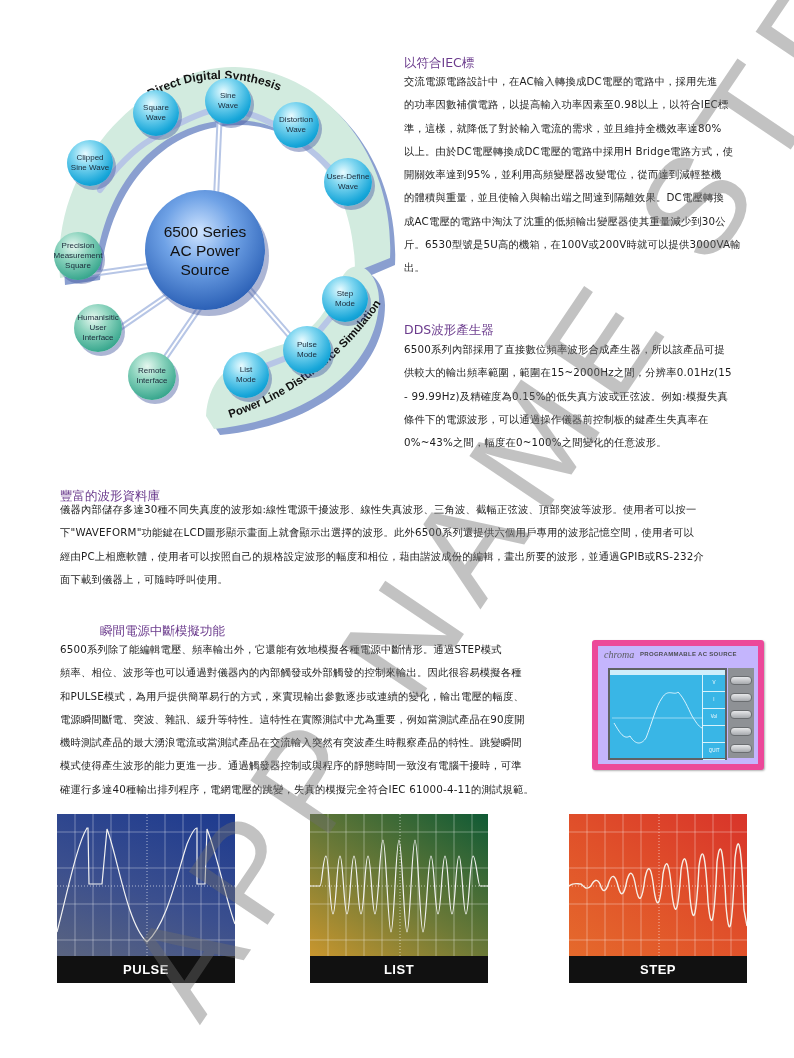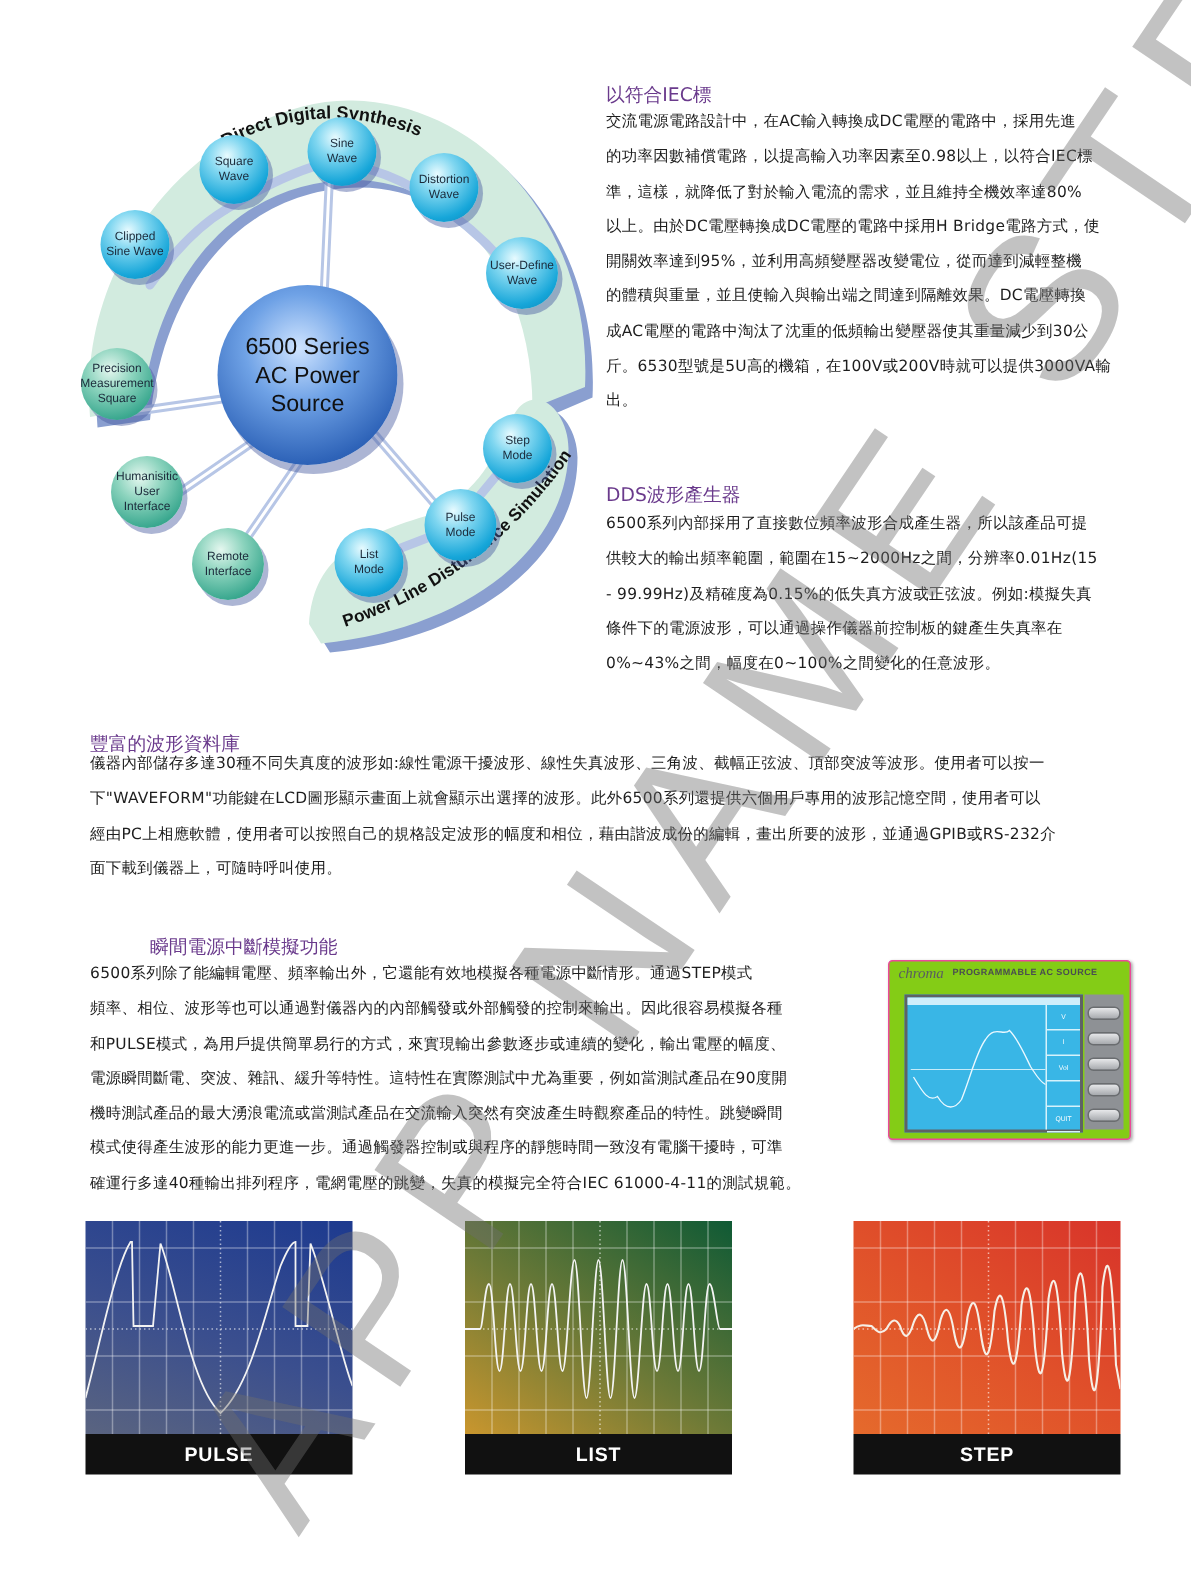--- a/index.html
+++ b/index.html
@@ -7,21 +7,21 @@
   .abs{position:absolute;}
   .heading{color:#6a3a8c;font-size:12.5px;line-height:16px;white-space:nowrap;}
   .para{font-size:10.3px;line-height:23.3px;color:#1d1d1d;letter-spacing:0.2px;}
   .para .ln{display:block;white-space:nowrap;}
   .node{position:absolute;border-radius:50%;display:flex;align-items:center;justify-content:center;text-align:center;font-family:"Liberation Sans",sans-serif;font-size:8px;line-height:10px;color:#1b2a3a;}
   .node.cyan{background:radial-gradient(circle at 40% 30%,#e8fbff 0%,#7fd6f0 30%,#16a6d9 70%,#0b7fb3 100%);box-shadow:3px 4px 0 rgba(70,90,160,0.45);}
   .node.teal{background:radial-gradient(circle at 40% 30%,#e5f7ef 0%,#8bd3bd 35%,#3aa88f 75%,#2a8c76 100%);box-shadow:3px 4px 0 rgba(70,90,160,0.45);justify-content:center;}
   .core{position:absolute;border-radius:50%;background:radial-gradient(circle at 45% 35%,#cfe4ff 0%,#6fa2e6 35%,#2e63b8 75%,#1f4a94 100%);display:flex;flex-direction:column;align-items:center;justify-content:center;color:#111;font-family:"Liberation Sans",sans-serif;font-weight:normal;font-size:15.5px;line-height:19px;text-align:center;box-shadow:4px 6px 0 rgba(70,90,160,0.45);}
   .arc-label{font-family:"Liberation Sans",sans-serif;font-weight:bold;font-size:12px;fill:#111;}
   
-  .device{position:absolute;left:592px;top:640px;width:160px;height:118px;background:#84cc16;border:1px solid #ec4899;border-radius:3px;box-shadow:1px 1px 2px rgba(0,0,0,0.3);}
+  .device{position:absolute;left:592px;top:640px;width:160px;height:118px;background:#c4b5fd;border:6px solid #ec4899;border-radius:3px;box-shadow:1px 1px 2px rgba(0,0,0,0.3);}
   .device .brand{position:absolute;left:6px;top:3px;font-family:"Liberation Serif",serif;font-style:italic;font-size:10px;color:#5a5d61;}
   .device .model-title{position:absolute;left:42px;top:5px;font-family:"Liberation Sans",sans-serif;font-size:6px;font-weight:bold;color:#4a4d51;letter-spacing:0.3px;}
   .device .screen{position:absolute;left:10px;top:22px;width:115px;height:88px;background:#39b6e6;border:2px solid #5f6265;}
   .device .screen .bar{position:absolute;left:0;top:0;right:0;height:5px;background:#cfeefb;}
   .device .screen .menu{position:absolute;right:0;top:5px;width:22px;bottom:0;border-left:1px solid #d6f2fb;}
   .device .screen .menu div{height:16px;border-bottom:1px solid #d6f2fb;color:#fff;font-size:4.5px;text-align:center;line-height:16px;font-family:"Liberation Sans",sans-serif;}
   .device .keys{position:absolute;right:4px;top:22px;width:26px;height:90px;background:#8e9195;}
   .device .keys span{display:block;width:20px;height:7px;margin:8px auto 0;border-radius:4px;background:linear-gradient(#e7e8ea,#a7aaae);border:1px solid #6a6d70;}
   
   .scope{position:absolute;width:178px;height:168px;}

